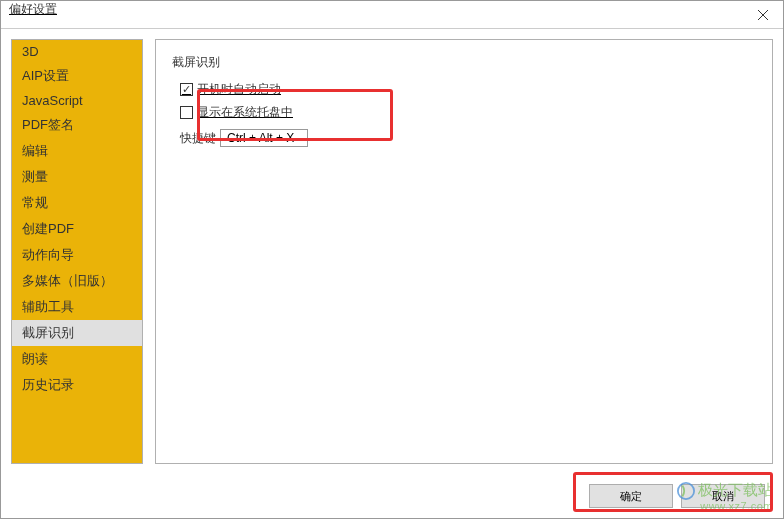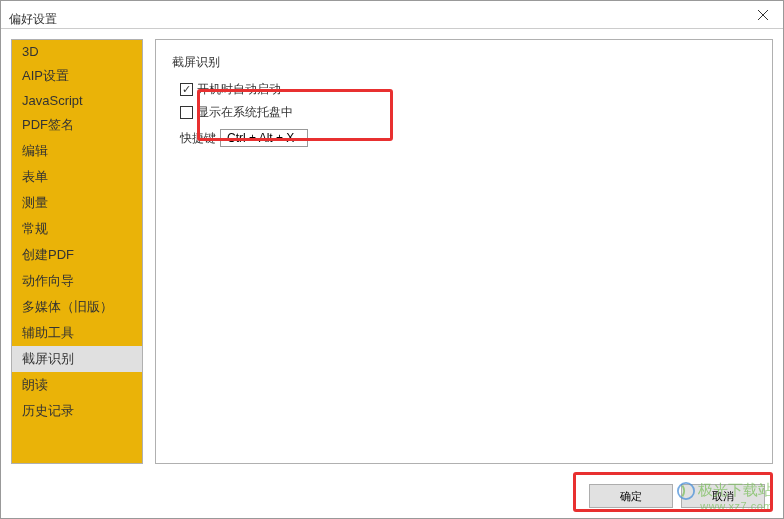--- a/index.html
+++ b/index.html
@@ -19,23 +19,24 @@
       border: 1px solid #999;
       display: flex;
       flex-direction: column;
       position: relative;
     }
     .titlebar {
       height: 28px;
       background: #fff;
       border-bottom: 1px solid #ccc;
       display: flex;
-      align-items: flex-end;
+      align-items: flex-start;
       padding-left: 8px;
       position: relative;
+      text-decoration: underline;
     }
     .title-text {
       font-size: 12px;
       color: #333;
     }
     .close-btn {
       position: absolute;
       right: 0;
       top: 0;
       width: 40px;
@@ -93,20 +94,21 @@
     .group-label {
       font-size: 12px;
       color: #333;
       margin-bottom: 10px;
     }
     .checkbox-row {
       display: flex;
       align-items: center;
       margin-bottom: 6px;
       padding-left: 8px;
+      text-decoration: underline;
     }
     .checkbox-box {
       width: 13px;
       height: 13px;
       border: 1px solid #333;
       background: #fff;
       margin-right: 4px;
       display: flex;
       align-items: center;
       justify-content: center;
@@ -227,21 +229,20 @@
     </div>
   </div>
 
   <div class="body-area">
     <div class="sidebar" id="sidebar-list">
         <div class="sidebar-item">3D</div>
         <div class="sidebar-item">AIP设置</div>
         <div class="sidebar-item">JavaScript</div>
         <div class="sidebar-item">PDF签名</div>
         <div class="sidebar-item">编辑</div>
-        <div class="sidebar-item">表单</div>
         <div class="sidebar-item">测量</div>
         <div class="sidebar-item">常规</div>
         <div class="sidebar-item">创建PDF</div>
         <div class="sidebar-item">动作向导</div>
         <div class="sidebar-item">多媒体（旧版）</div>
         <div class="sidebar-item">辅助工具</div>
         <div class="sidebar-item selected">截屏识别</div>
         <div class="sidebar-item">朗读</div>
         <div class="sidebar-item">历史记录</div>
       </div>

